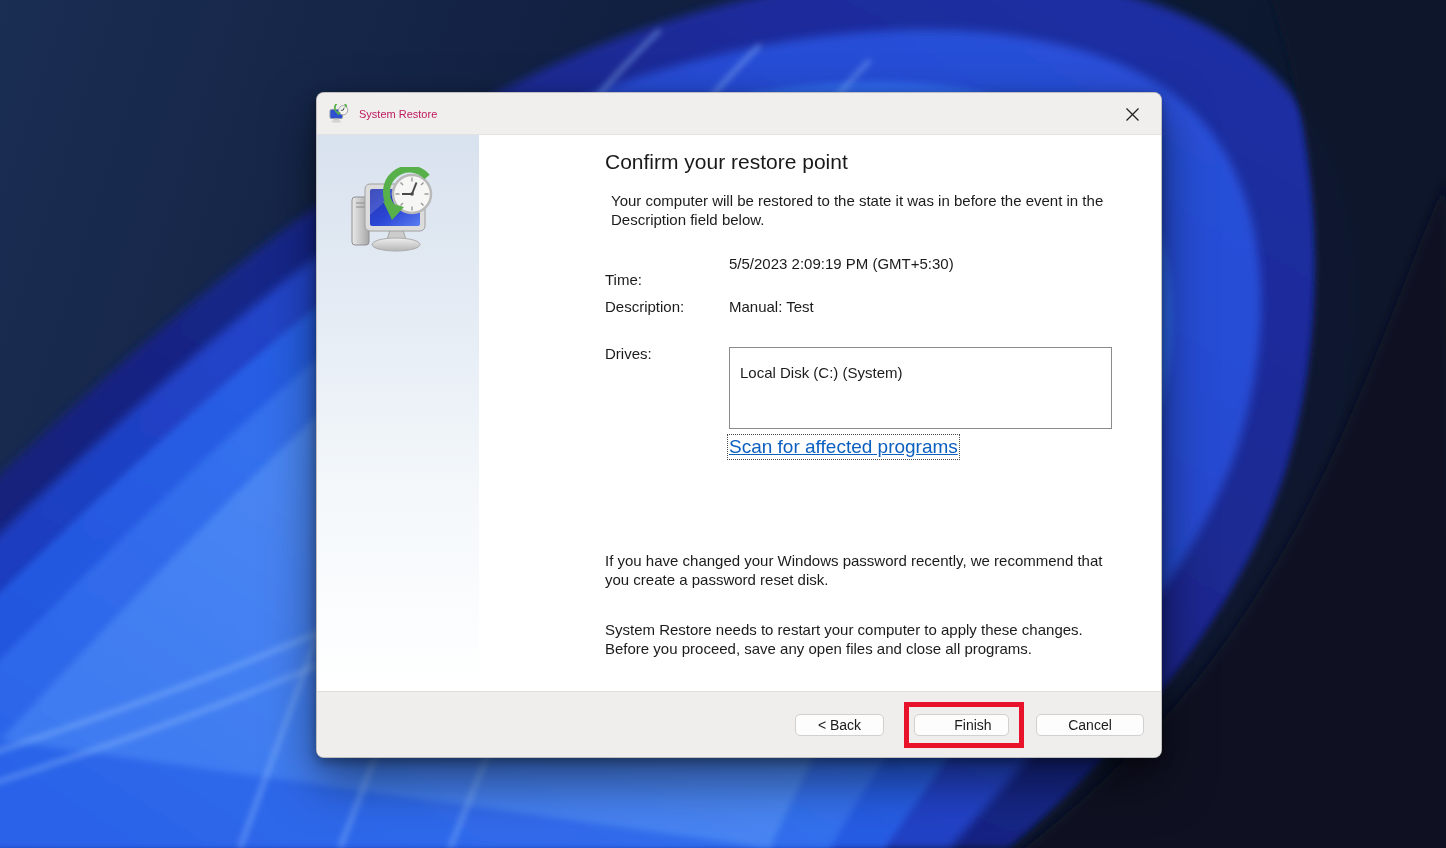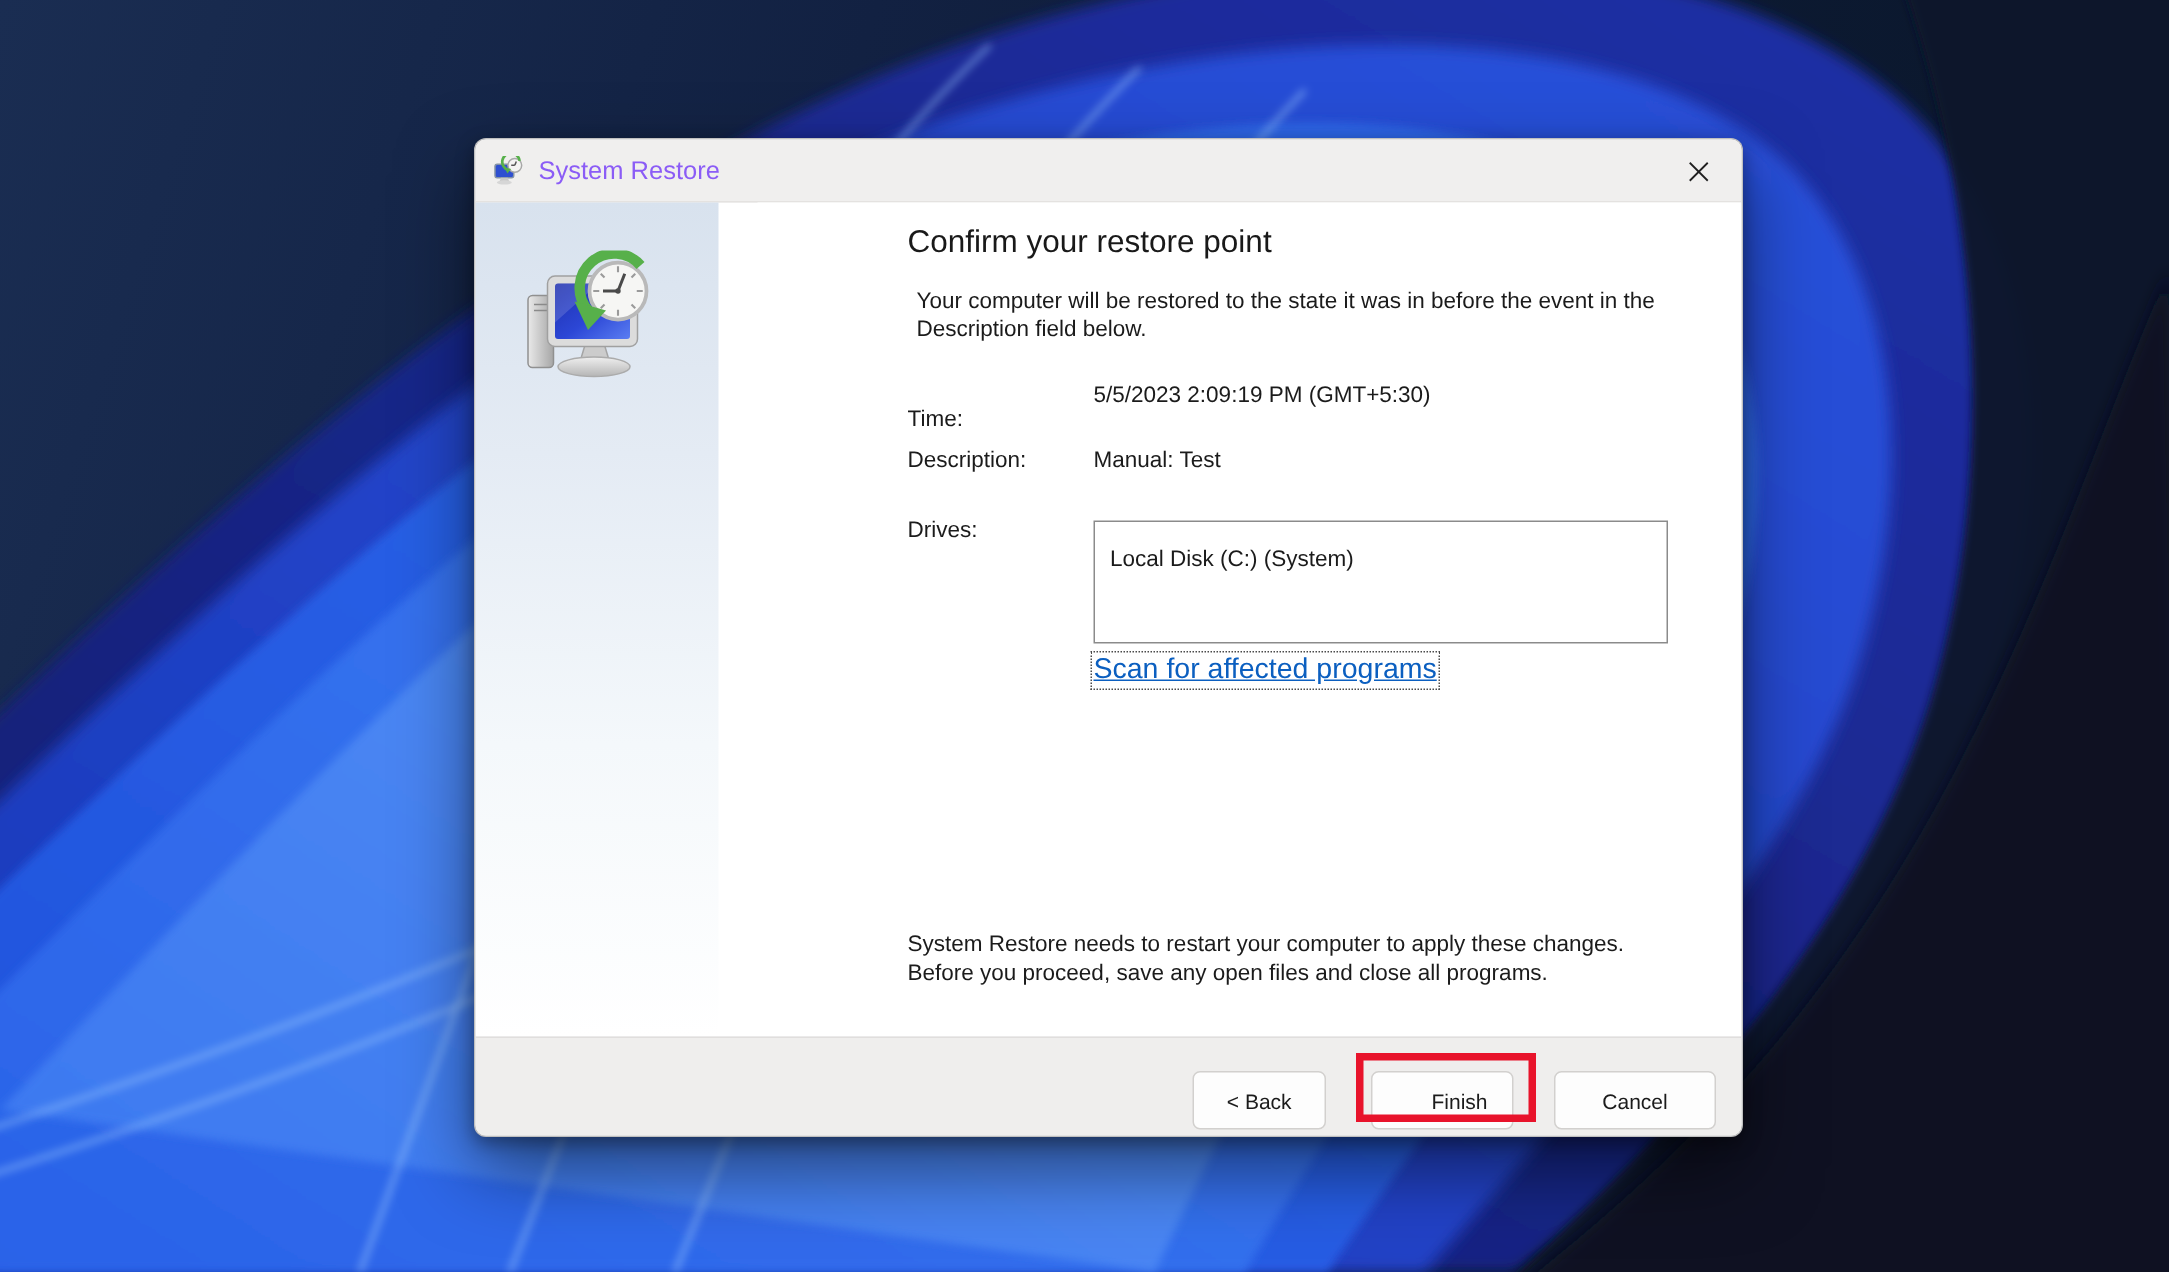--- a/index.html
+++ b/index.html
@@ -17,21 +17,21 @@
     position:absolute;left:316px;top:92px;width:846px;height:666px;
     background:#ffffff;border-radius:8px;overflow:hidden;
     border:1px solid rgba(0,0,0,.25);box-sizing:border-box;
     box-shadow:0 22px 50px rgba(0,0,0,.5),0 4px 12px rgba(0,0,0,.35);
     display:flex;flex-direction:column;
   }
   .titlebar{
     flex:0 0 auto;height:42px;background:#f0efee;border-bottom:1px solid #e4e2e0;
     display:flex;align-items:center;padding:0 12px;position:relative;box-sizing:border-box;
   }
-  .titlebar-title{font-size:17px;color:#8b5cf6;margin-left:10px;}
+  .titlebar-title{font-size:11px;color:#be185d;margin-left:10px;}
   .close-btn{position:absolute;right:14px;top:7px;width:30px;height:28px;
     display:flex;align-items:center;justify-content:center;cursor:pointer;border-radius:4px;}
   .win-body{flex:1;display:flex;min-height:0;gap:26px;}
   .sidepanel{flex:0 0 162px;position:relative;
     background:linear-gradient(180deg,#d8e2ee 0%,#e4ebf4 30%,#f4f8fb 65%,#ffffff 100%);}
   .big-icon{position:absolute;left:28px;top:32px;}
   .content{flex:1;position:relative;background:#ffffff;font-size:15px;color:#1b1b1b;}
 
   .heading{position:absolute;left:100px;top:15px;font-size:21px;color:#191919;}
   .intro{position:absolute;left:106px;top:56px;width:522px;line-height:19px;}
@@ -53,21 +53,21 @@
     position:absolute;left:224px;top:301px;font-size:19px;color:#0b5fc0;
     text-decoration:underline;outline:1px dotted #4b4b4b;outline-offset:1px;cursor:pointer;
   }
 
   .note1{position:absolute;left:100px;top:416px;width:525px;line-height:19px;}
   .note2{position:absolute;left:100px;top:485px;width:525px;line-height:19px;}
 
   .footer{flex:0 0 auto;height:66px;background:#efeeed;border-top:1px solid #e0dedd;
     position:relative;box-sizing:border-box;}
   .btn{
-    position:absolute;top:22px;height:39px;box-sizing:border-box;
+    position:absolute;top:22px;height:22px;box-sizing:border-box;
     background:#fdfdfd;border:1px solid #d2d0ce;border-radius:5px;
     font-size:14px;color:#1b1b1b;display:flex;align-items:center;justify-content:center;
     cursor:pointer;
   }
   .btn-back{left:478px;width:89px;}
   .btn-finish{left:597px;width:95px;padding-left:23px;}
   .btn-cancel{left:719px;width:108px;}
   .annotation-rect{
     position:absolute;left:587px;top:10px;width:120px;height:46px;
     border:5px solid #e8132b;box-sizing:border-box;pointer-events:none;
@@ -204,20 +204,21 @@
         <div class="lbl row-desc-l">Description:</div>
         <div class="val row-desc-v">Manual: Test</div>
 
         <div class="lbl row-drv-l">Drives:</div>
         <div class="drives-box">
           <div class="drive-item">Local Disk (C:) (System)</div>
         </div>
 
         <a class="scan-link">Scan for affected programs</a>
 
+        <div class="note1">If you have changed your Windows password recently, we recommend that you create a password reset disk.</div>
         <div class="note2">System Restore needs to restart your computer to apply these changes. Before you proceed, save any open files and close all programs.</div>
       </div>
     </div>
 
     <div class="footer">
       <div class="btn btn-back">&lt; Back</div>
       <div class="btn btn-finish">Finish</div>
       <div class="btn btn-cancel">Cancel</div>
       <div class="annotation-rect"></div>
     </div>

